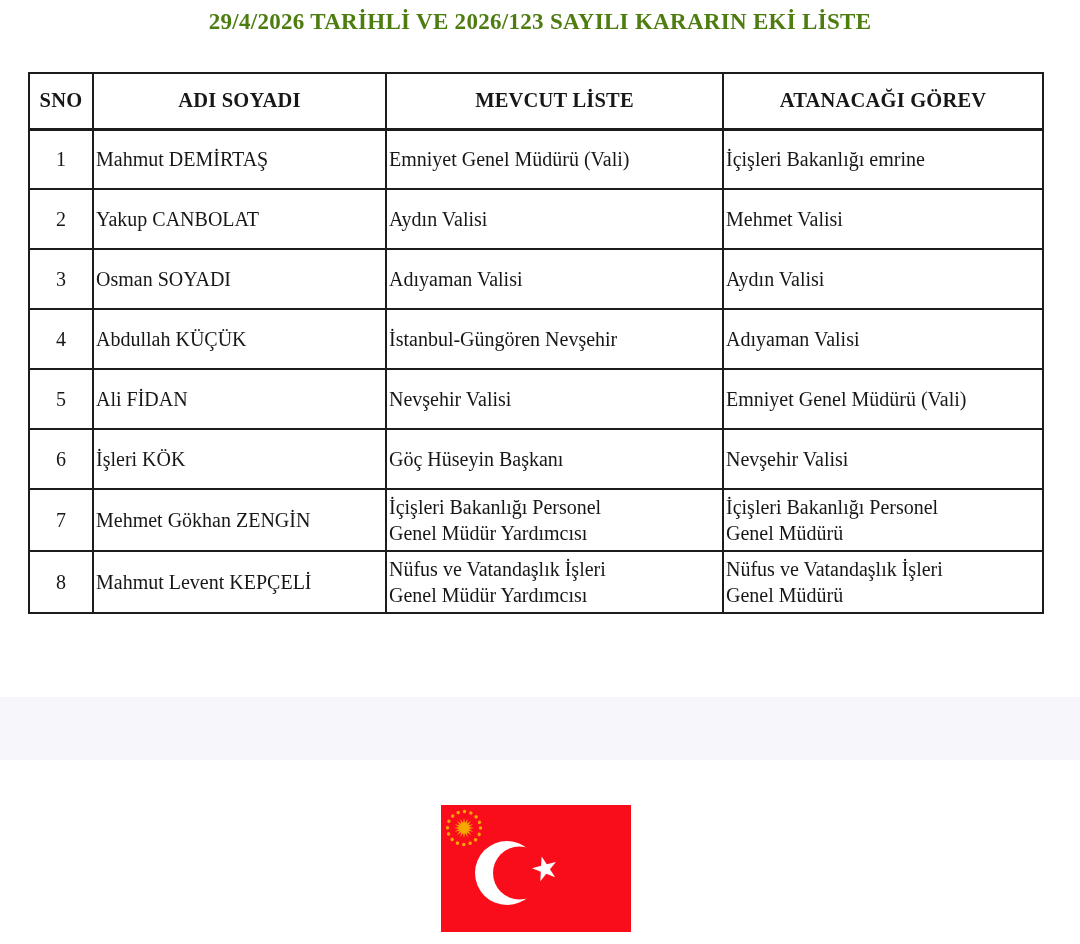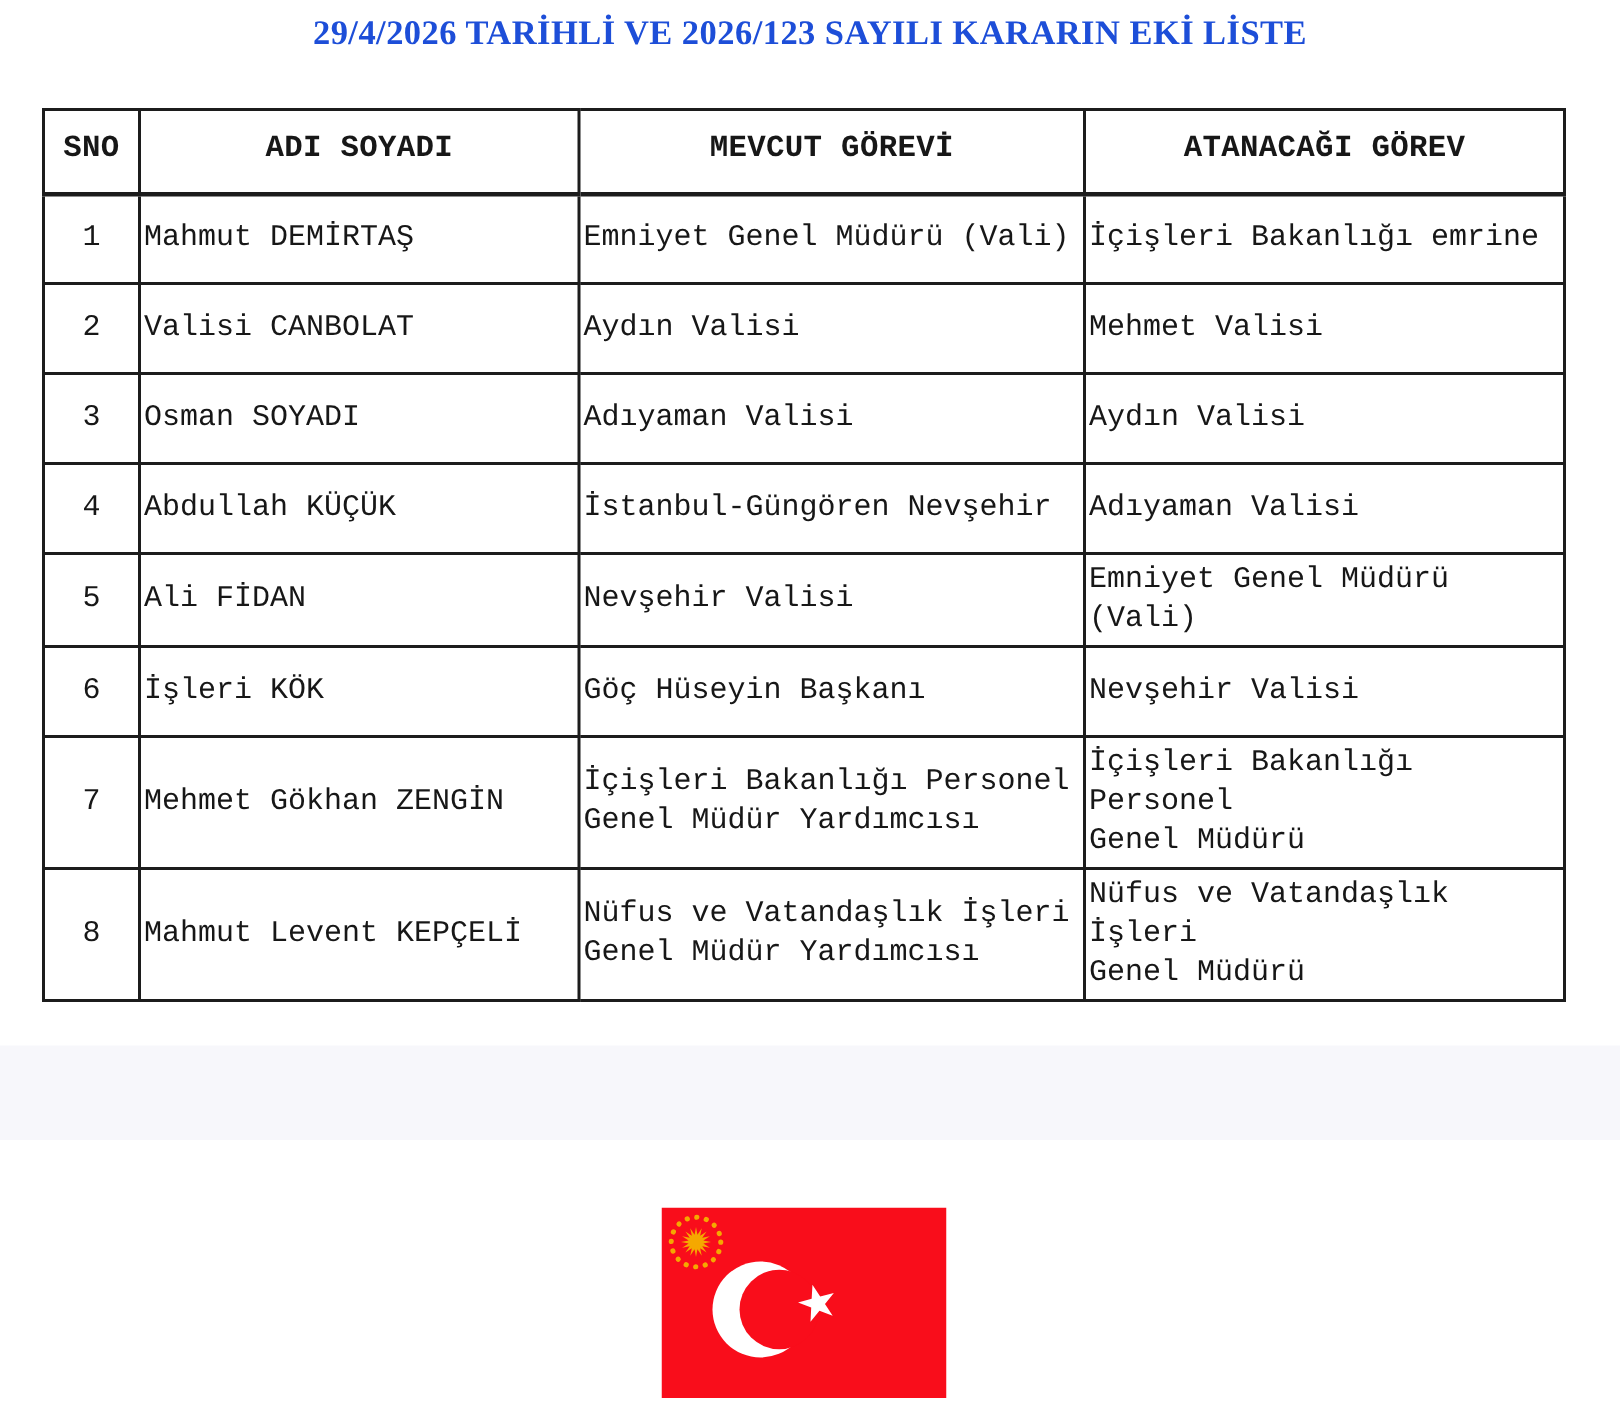--- a/index.html
+++ b/index.html
@@ -17,29 +17,28 @@
     position:relative;
     overflow:hidden;
   }
   .title{
     position:absolute;
     top:9px;left:0;right:0;
     text-align:center;
     font-size:23px;
     font-weight:bold;
     letter-spacing:.3px;
-    color:#1d4ed8;
+    color:#4d7c0f;
   }
   table.decree{
     position:absolute;
     left:28px;top:72px;
     width:1014px;
     border-collapse:collapse;
     table-layout:fixed;
-    font-family:Liberation Mono, monospace;
   }
   table.decree col.c-sno{width:64px;}
   table.decree col.c-name{width:293px;}
   table.decree col.c-current{width:337px;}
   table.decree col.c-assigned{width:320px;}
   table.decree th, table.decree td{
     border:2px solid #1c1c1c;
     font-size:20px;
     vertical-align:middle;
     padding:4px 2px;
@@ -83,35 +82,35 @@
   <colgroup>
     <col class="c-sno">
       <col class="c-name">
       <col class="c-current">
       <col class="c-assigned">
   </colgroup>
   <thead>
     <tr>
       <th>SNO</th>
       <th>ADI SOYADI</th>
-      <th>MEVCUT GÖREVİ</th>
+      <th>MEVCUT LİSTE</th>
       <th>ATANACAĞI GÖREV</th>
     </tr>
   </thead>
   <tbody>
   <tr>
     <td class="sno">1</td>
     <td>Mahmut DEMİRTAŞ</td>
     <td>Emniyet Genel Müdürü (Vali)</td>
     <td>İçişleri Bakanlığı emrine</td>
   </tr>
 
   <tr>
     <td class="sno">2</td>
-    <td>Valisi CANBOLAT</td>
+    <td>Yakup CANBOLAT</td>
     <td>Aydın Valisi</td>
     <td>Mehmet Valisi</td>
   </tr>
 
   <tr>
     <td class="sno">3</td>
     <td>Osman SOYADI</td>
     <td>Adıyaman Valisi</td>
     <td>Aydın Valisi</td>
   </tr>

